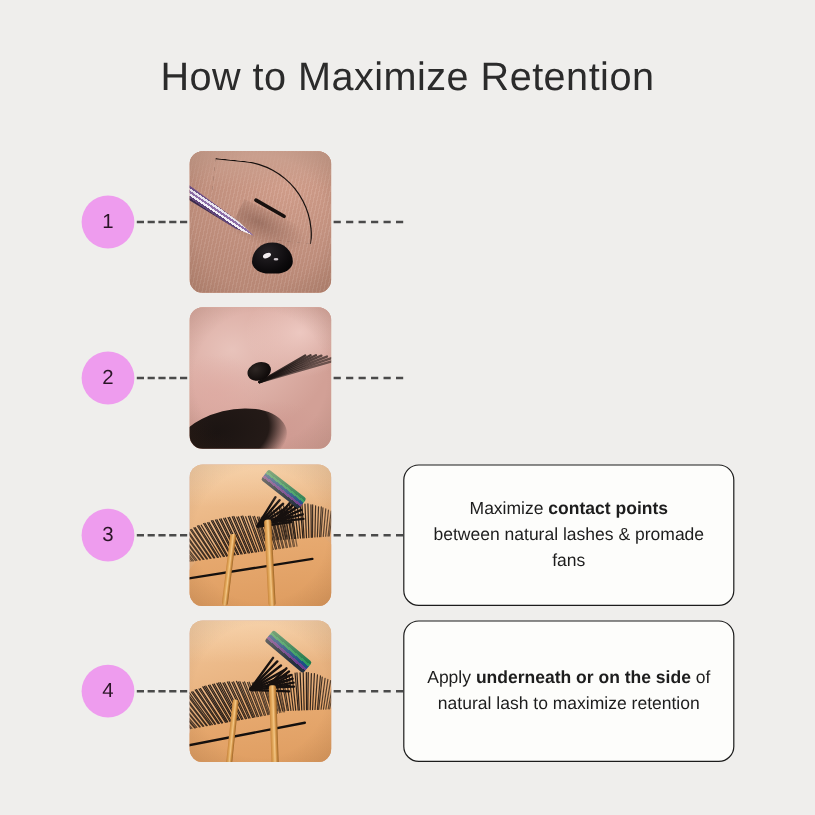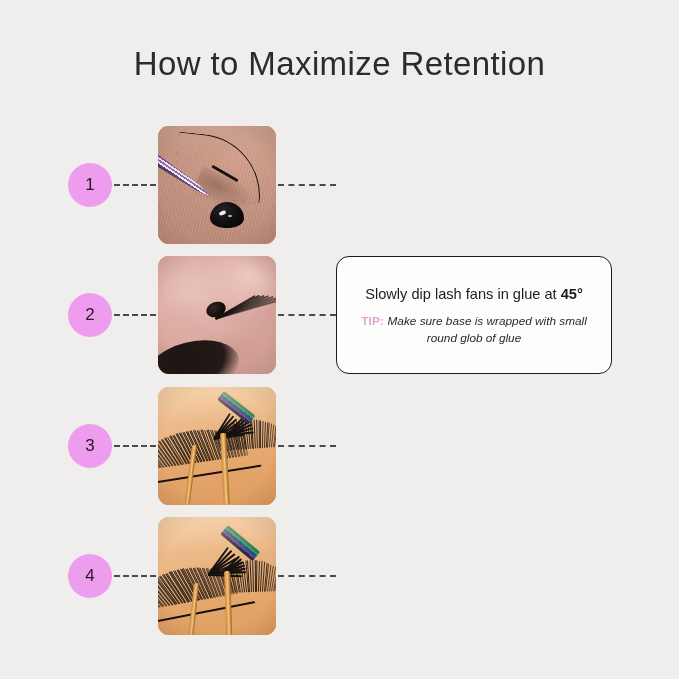--- a/index.html
+++ b/index.html
@@ -355,29 +355,20 @@
         <div class="ph2-fan-line" style="width: 54px; transform: rotate(-2.4deg); opacity: 0.77;"></div>
         <div class="ph2-fan-line" style="width: 58px; transform: rotate(-0.1deg); opacity: 0.73;"></div>
         <div class="ph2-fan-line" style="width: 62px; transform: rotate(2.2deg); opacity: 0.69;"></div>
         <div class="ph2-fan-line" style="width: 66px; transform: rotate(4.5deg); opacity: 0.65;"></div>
         <div class="ph2-fan-line" style="width: 70px; transform: rotate(6.8deg); opacity: 0.61;"></div>
       </div>
     <div class="ph2-glob"></div>
     <div class="thumb-layer thumb-vignette"></div>
   </div>
 
-  <div class="text-card">
-    <div class="card-main">
-      <span>Slowly dip lash fans in glue at </span><b>45°</b>
-    </div>
-    <div class="card-tip">
-      <span class="tip-label">TIP:</span>
-      <span>Make sure base is wrapped with small round glob of glue</span>
-    </div>
-  </div>
 </div>
 
 <div class="step-row r3">
   <div class="num-badge">3</div>
   <div class="dash dash-left"></div>
   <div class="dash dash-right"></div>
 
   <div class="thumb">
     <div class="thumb-layer ph34-bg"></div>
     <div class="ph3-lid"></div>
@@ -497,20 +488,26 @@
           <div class="fan-hair" style="width: 26px; transform: rotate(-6deg);"></div>
         </div>
         <div class="tweezer-body" style="left: 34px; top: 58px; width: 5px; height: 60px; transform: rotate(7deg); transform-origin: center top;"></div>
         <div class="tweezer-body" style="left: 62px; top: 46px; width: 6px; height: 72px; transform: rotate(-3deg); transform-origin: center top;"></div>
         <div class="tweezer-rainbow" style="left: 66px; top: 4px; width: 40px; height: 11px; transform: rotate(38deg); transform-origin: left top;"></div>
       </div>
     <div class="thumb-layer thumb-blurtop"></div>
     <div class="thumb-layer thumb-vignette"></div>
   </div>
 
+  <div class="text-card">
+    <div class="card-main">
+      <span>Maximize </span><b>contact points</b><br>
+      <span>between natural lashes &amp; promade fans</span>
+    </div>
+  </div>
 </div>
 
 <div class="step-row r4">
   <div class="num-badge">4</div>
   <div class="dash dash-left"></div>
   <div class="dash dash-right"></div>
 
   <div class="thumb">
     <div class="thumb-layer ph34-bg"></div>
     <div class="ph3-lid" style="top:58px;"></div>
@@ -624,13 +621,18 @@
           <div class="fan-hair" style="width: 24px; transform: rotate(-2deg);"></div>
         </div>
         <div class="tweezer-body" style="left: 36px; top: 66px; width: 5px; height: 54px; transform: rotate(6deg); transform-origin: center top;"></div>
         <div class="tweezer-body" style="left: 66px; top: 54px; width: 6px; height: 66px; transform: rotate(-2deg); transform-origin: center top;"></div>
         <div class="tweezer-rainbow" style="left: 70px; top: 8px; width: 42px; height: 12px; transform: rotate(40deg); transform-origin: left top;"></div>
       </div>
     <div class="thumb-layer thumb-blurtop"></div>
     <div class="thumb-layer thumb-vignette"></div>
   </div>
 
+  <div class="text-card">
+    <div class="card-main">
+      <span>Apply </span><b>underneath or on the side</b><span> of natural lash to maximize retention</span>
+    </div>
+  </div>
 </div>
 
 </body></html>

